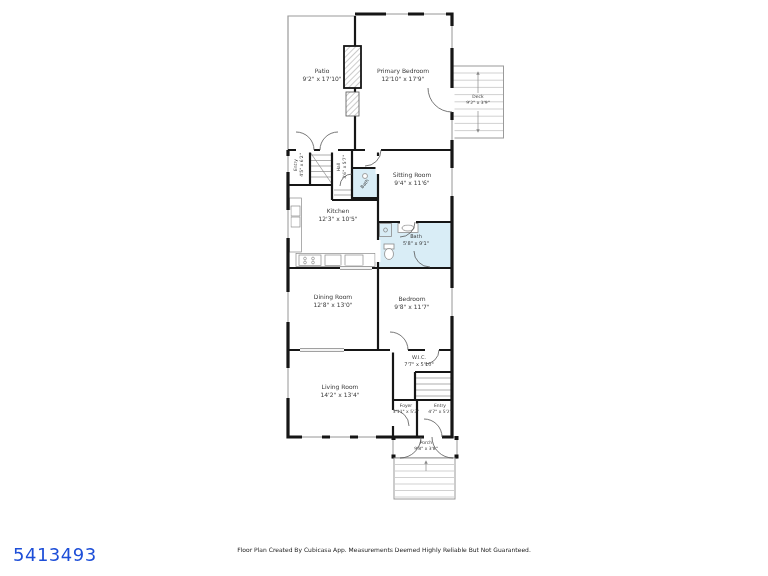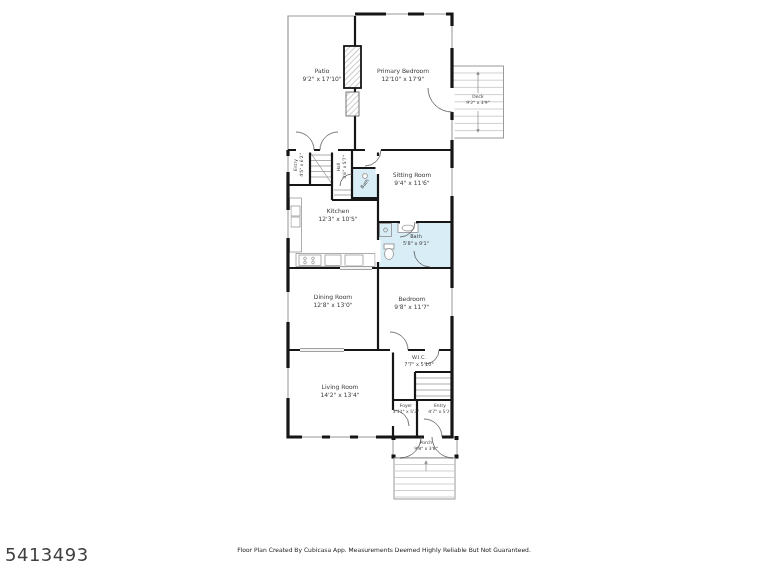--- a/index.html
+++ b/index.html
@@ -8,21 +8,21 @@
   #plan-svg{position:absolute;left:0;top:0;}
   .rlabel{position:absolute;transform:translate(-50%,-50%);text-align:center;
           color:#3a3a3a;font-size:6px;line-height:1.3;white-space:nowrap;}
   .rlabel .rn,.rlabel .rd{display:block;}
   .rlabel.sm{font-size:5px;}
   .rlabel.xs{font-size:4.5px;}
   .rlabel.rot90{transform:translate(-50%,-50%) rotate(-90deg);}
   .rlabel.rot45{transform:translate(-50%,-50%) rotate(-50deg);}
   .disclaimer{position:absolute;left:0;right:0;top:546px;text-align:center;
               font-size:6px;color:#222;}
-  .listing-number{position:absolute;left:5px;top:544px;font-size:18px;color:#404040;
+  .listing-number{position:absolute;left:13px;top:544px;font-size:18px;color:#1d4ed8;
                   letter-spacing:0.5px;}
 </style>
 </head>
 <body>
 
 <div id="page">
 
   <svg id="plan-svg" width="768" height="576" viewBox="0 0 768 576">
     <defs>
       <pattern id="hatch" width="4" height="4" patternUnits="userSpaceOnUse" patternTransform="rotate(45)">

